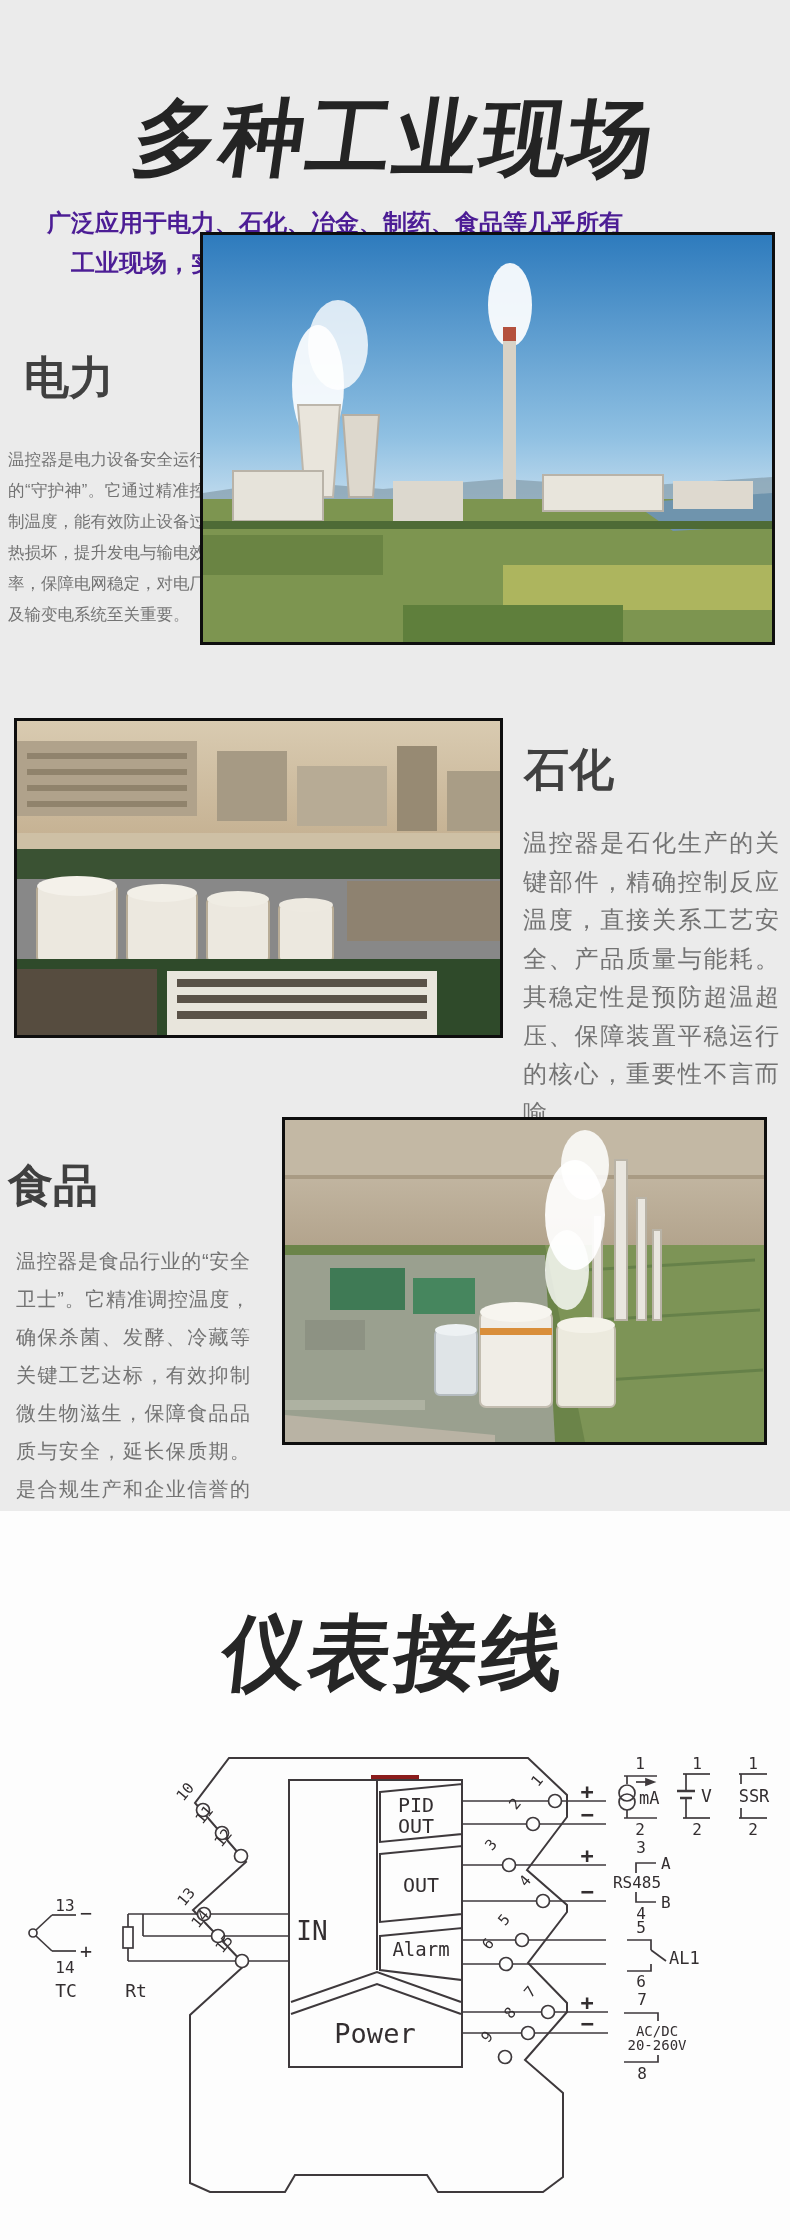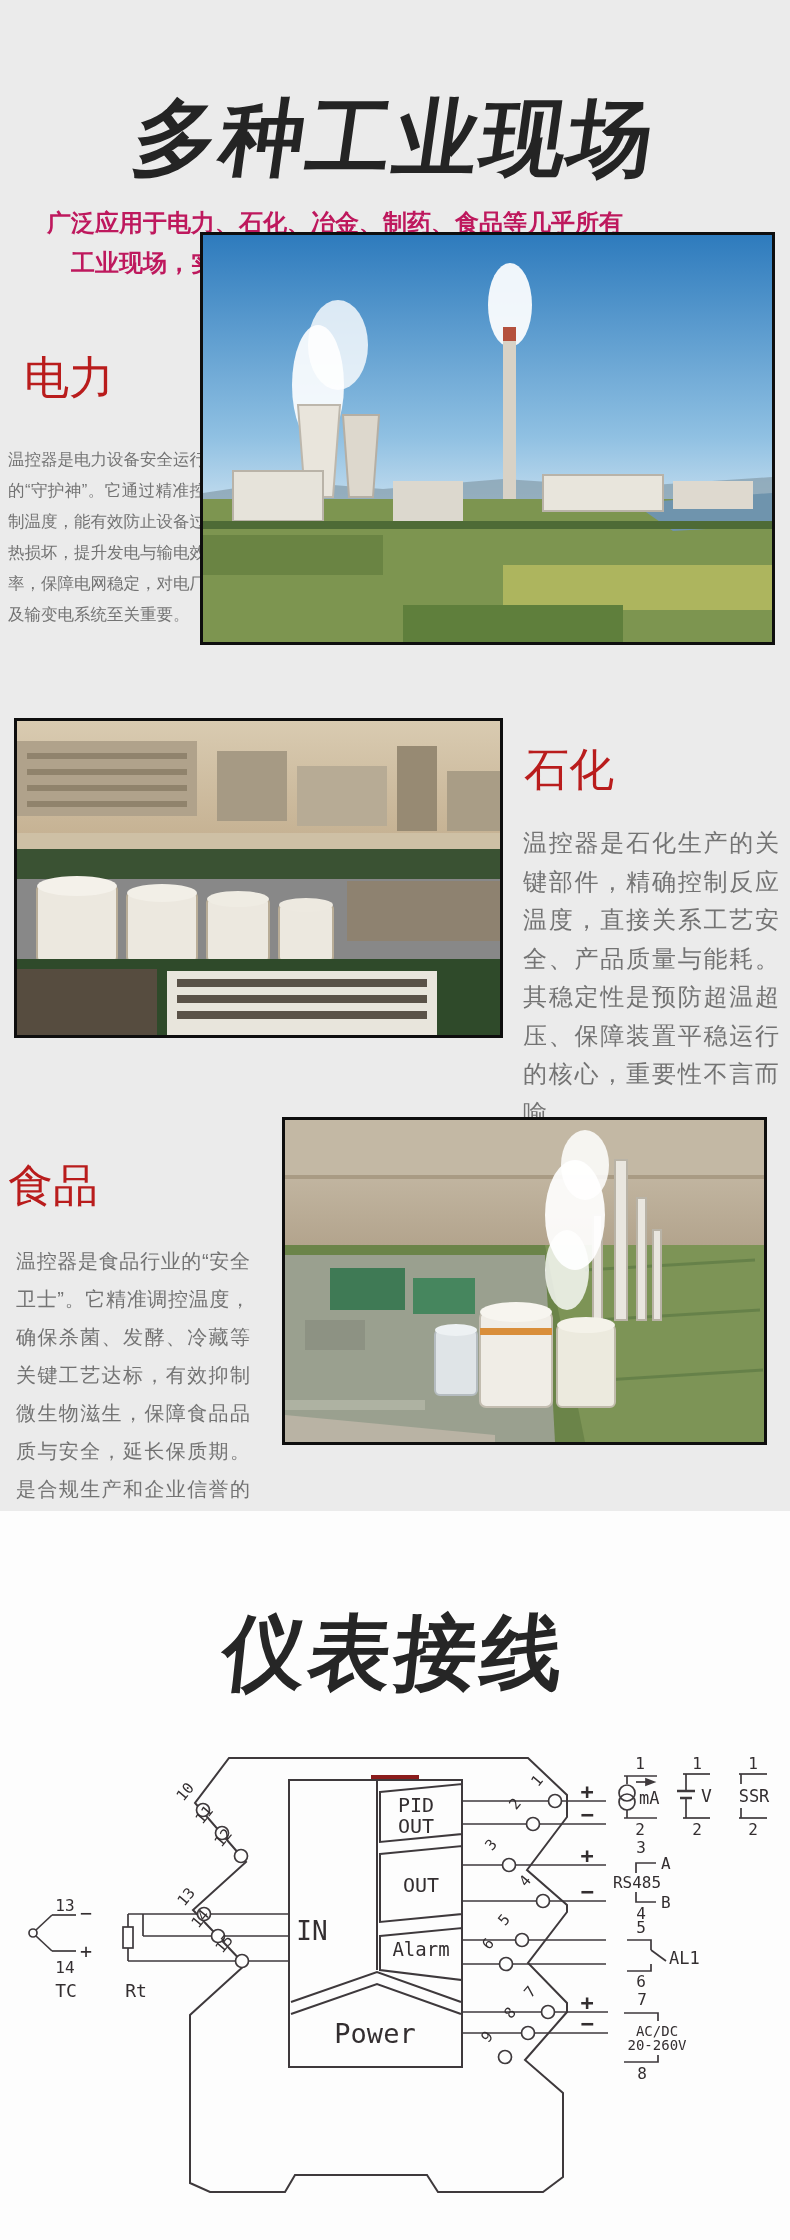--- a/index.html
+++ b/index.html
@@ -3,22 +3,22 @@
 <meta charset="utf-8">
 <style>
   html,body{margin:0;padding:0;background:#fff;}
   .page{position:relative;width:790px;height:2240px;overflow:hidden;
         font-family:"Liberation Sans",sans-serif;background:#fdfdfd;}
   .top-section{position:absolute;left:0;top:0;width:790px;height:1511px;background:#ebebeb;}
   .hero-title{position:absolute;left:0;top:82px;width:790px;text-align:center;
         font-size:84px;font-weight:900;color:#242424;letter-spacing:3px;
         transform:skewX(-8deg);white-space:nowrap;}
   .hero-sub{position:absolute;left:0;top:203px;width:670px;text-align:center;
-        font-size:24px;font-weight:600;color:#be185d;line-height:40px;}
-  .sec-heading{position:absolute;font-size:45px;font-weight:400;color:#b91c1c;white-space:nowrap;}
+        font-size:24px;font-weight:600;color:#4c1d95;line-height:40px;}
+  .sec-heading{position:absolute;font-size:45px;font-weight:700;color:#404040;white-space:nowrap;}
   .sec-para{position:absolute;color:#737373;text-align:justify;}
   .para1{left:8px;top:444px;width:198px;font-size:16.5px;line-height:31px;}
   .para2{left:523px;top:824px;width:256px;font-size:24px;line-height:38.5px;}
   .para3{left:16px;top:1242px;width:234px;font-size:20px;line-height:38px;}
   .photo{position:absolute;border:3px solid #0e0e0e;box-sizing:border-box;overflow:hidden;background:#888;}
   .photo svg{display:block;}
   .wiring-section{position:absolute;left:0;top:1511px;width:790px;height:729px;background:#fdfdfd;}
   .wiring-title{position:absolute;left:0;top:88px;width:790px;text-align:center;
         font-size:82px;font-weight:900;color:#262626;letter-spacing:4px;
         transform:skewX(-6deg);white-space:nowrap;}

